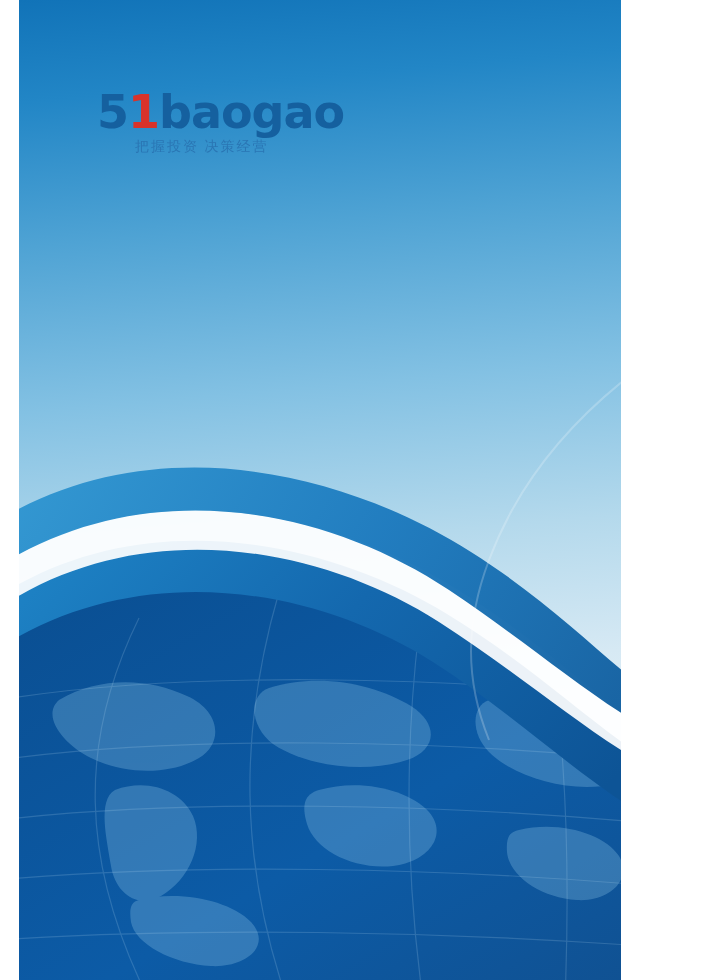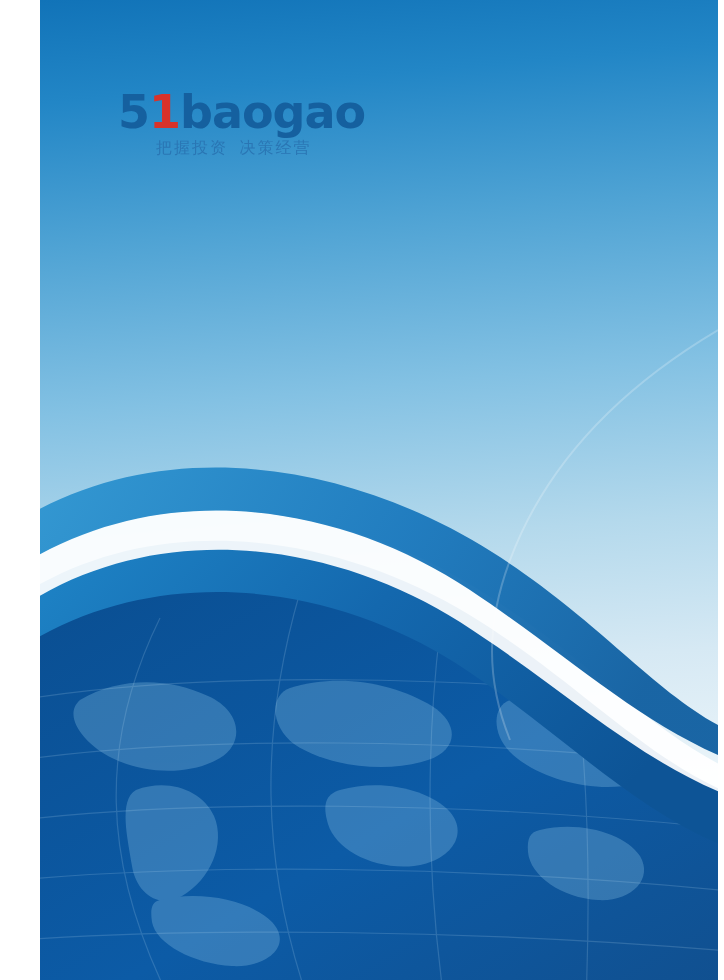--- a/index.html
+++ b/index.html
@@ -13,23 +13,23 @@
   .page {
     position: relative;
     width: 724px;
     height: 980px;
     overflow: hidden;
     background: #ffffff;
   }
   
   .cover {
     position: absolute;
-    left: 40px;
+    left: 19px;
     top: 0px;
-    width: 678px;
+    width: 602px;
     height: 980px;
     overflow: hidden;
     background: linear-gradient(170deg, #1d7fc4 0%, #3e9ed4 18%, #74bde4 40%, #a8d6ec 58%, #cbe6f3 72%, #e4f1f8 86%, #f2f8fb 100%);
   }
   .sky {
     position: absolute;
     inset: 0;
     background: linear-gradient(175deg,
         #1173b8 0%,
         #2286c6 10%,
@@ -70,22 +70,22 @@
   .logo-text .digit5 {
     color: #15609f;
   }
   .logo-text .digit1 {
     color: #d8322a;
   }
   .logo-sub {
     position: absolute;
     left: 38px;
     top: 52px;
-    font-family: Liberation Mono, monospace;
-    font-size: 16px;
+    font-family: Liberation Serif, serif;
+    font-size: 14px;
     letter-spacing: 2px;
     color: #2a76b4;
     white-space: nowrap;
   }
   .title {
     position: absolute;
     left: 84px;
     top: 232px;
     width: 570px;
     font-family: "DejaVu Sans", sans-serif;

